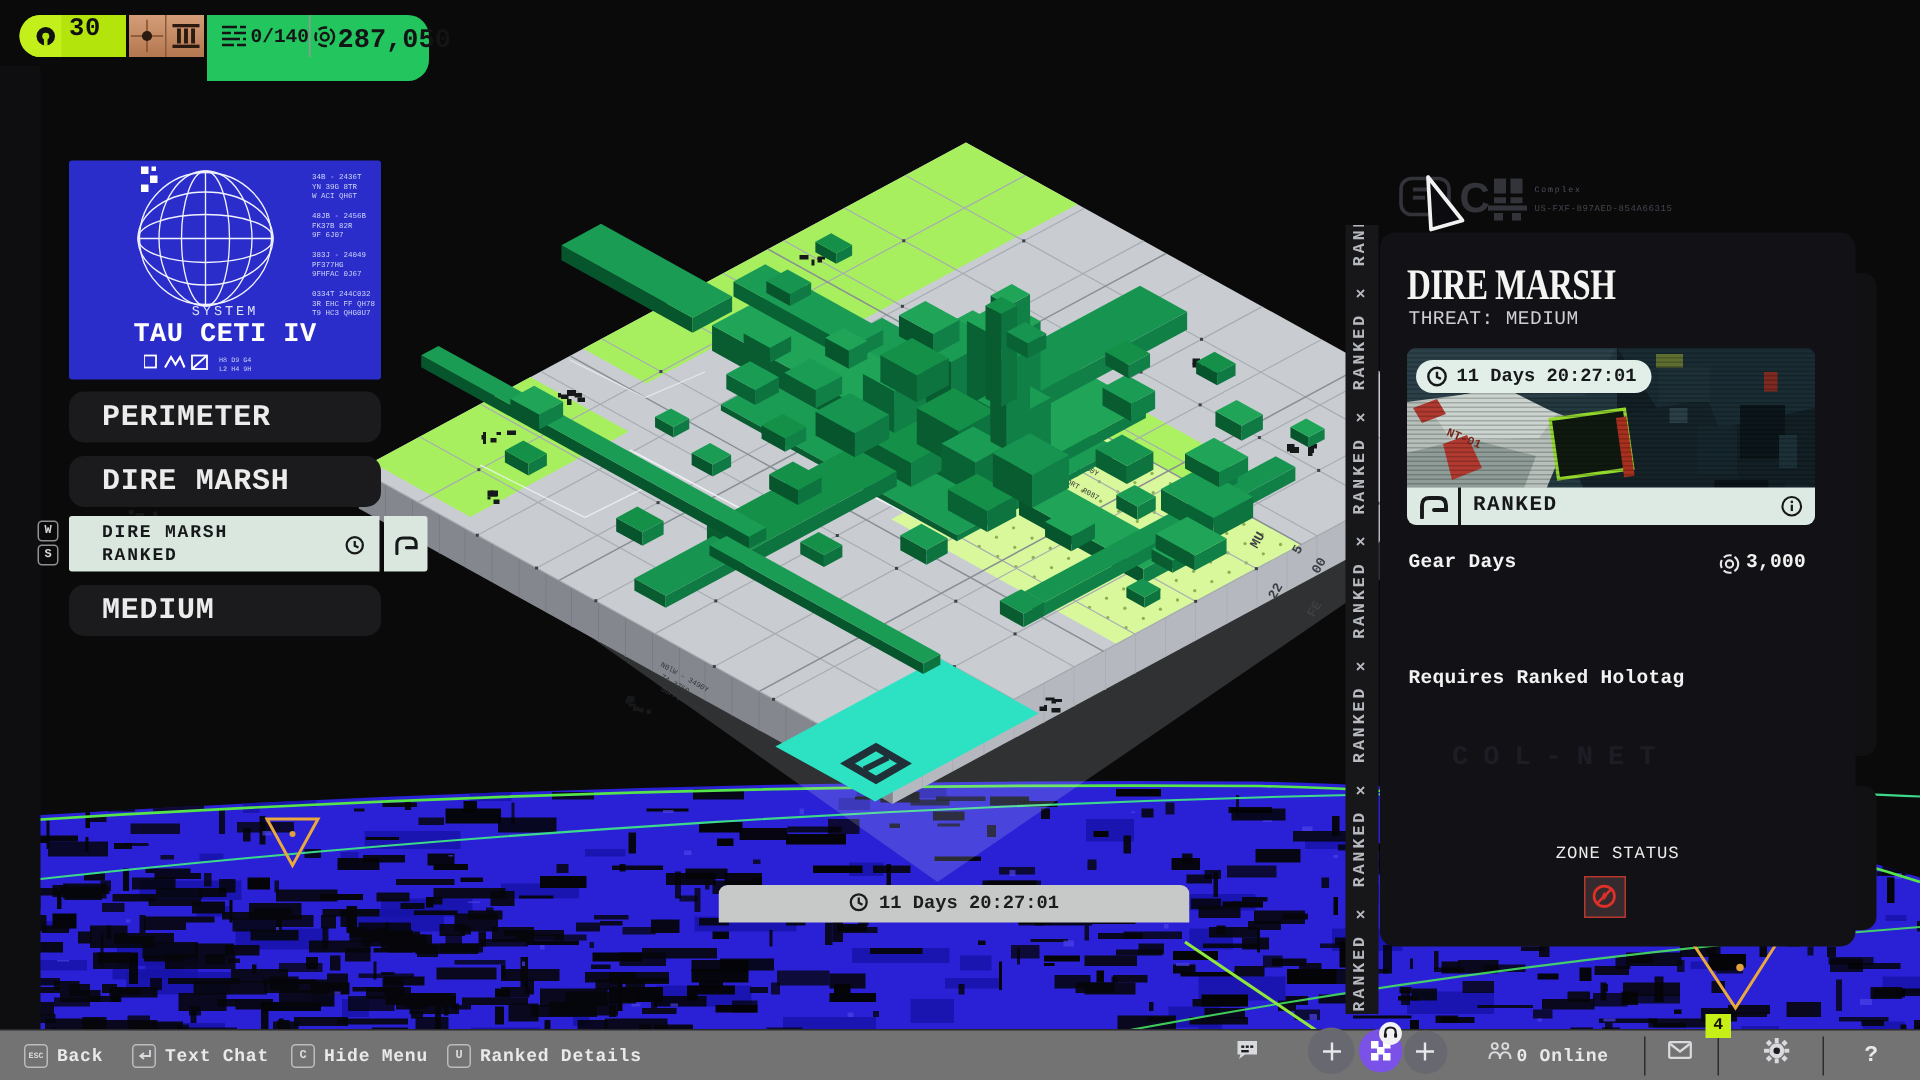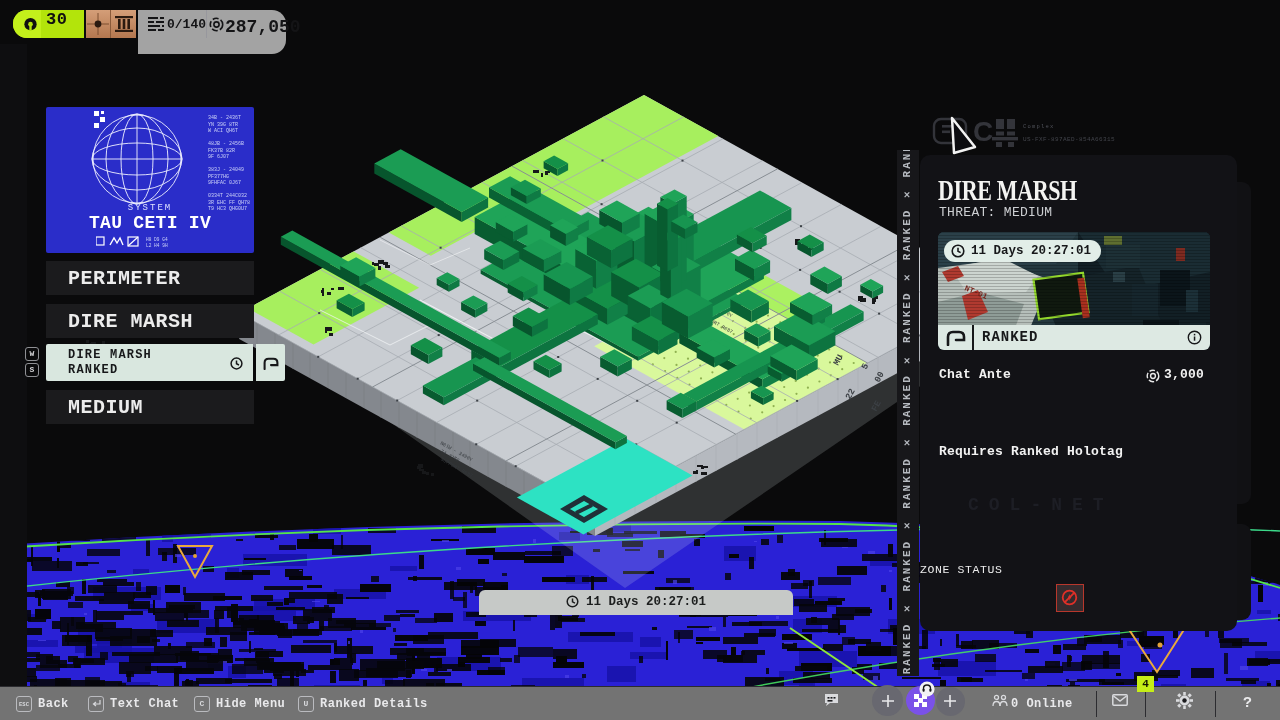--- a/index.html
+++ b/index.html
@@ -3,29 +3,29 @@
 *{margin:0;padding:0;box-sizing:border-box}
 html,body{width:1280px;height:720px;overflow:hidden;background:#0a0a0b;
  font-family:"Liberation Mono",monospace;position:relative}
 .a{position:absolute}
 
 #hudg{left:13px;top:10px;width:71px;height:28px;background:#b3e40b;border-radius:14px 0 0 14px;color:#101010}
 #hudg .cap{position:absolute;left:0;top:0;width:28px;height:28px;border-radius:14px 0 0 14px;background:#c3f01b}
 #hudg .n{position:absolute;left:33px;top:0;font-size:17px;font-weight:bold;letter-spacing:0.5px}
 #hudc{left:86px;top:10px;width:50px;height:28px;background:linear-gradient(180deg,#d49e78,#b4774f)}
 #hudc:before{content:"";position:absolute;left:24px;top:0;width:1px;height:28px;background:#8a5a3a}
-#hudgray{left:138px;top:10px;width:148px;height:44px;background:#a3a3a3;border-radius:0 14px 14px 0;color:#141416}
+#hudgray{left:138px;top:10px;width:148px;height:44px;background:#22c55e;border-radius:0 14px 14px 0;color:#141416}
 #hudgray .t1{position:absolute;left:29px;top:7px;font-size:13px;font-weight:bold}
 #hudgray .t2{position:absolute;left:87px;top:7px;font-size:18px;font-weight:bold}
 #hudgray .dv{position:absolute;left:68px;top:0;width:1px;height:28px;background:#97979d}
 
 #bluecard{left:46px;top:107px;width:208px;height:146px;background:#2a2dc9;border-radius:2px;color:#fff}
 #bluecard .sys{position:absolute;left:0;top:96px;width:100%;text-align:center;font-size:9px;letter-spacing:2px;color:#dfe2ff}
 #bluecard .tit{position:absolute;left:0;top:106px;width:100%;text-align:center;font-size:18px;font-weight:bold;letter-spacing:0.3px}
-.mrow{left:46px;width:208px;height:34px;background:#1b1b1d;border-radius:0;color:#ececec;
+.mrow{left:46px;width:208px;height:34px;background:#1b1b1d;border-radius:10px;color:#ececec;
  font-size:20px;font-weight:bold;letter-spacing:0.5px;line-height:35px;padding-left:22px}
 #msel{left:46px;top:344px;width:207px;height:37px;background:#d9e7df;border-radius:2px 0 0 2px;color:#17181a;
  font-size:12px;font-weight:bold;letter-spacing:1.2px;padding:4px 0 0 22px;line-height:15px}
 #mselb{left:256px;top:344px;width:29px;height:37px;background:#d9e7df;border-radius:0 2px 2px 0}
 .wkey{left:25px;width:14px;height:14px;border:1.5px solid #8f9094;border-radius:3px;color:#d6d6d8;
  font-size:8px;font-weight:bold;text-align:center;line-height:11px}
 
 #rstrip{left:897px;top:150px;width:22px;height:526px;background:#17171a;overflow:hidden}
 #rstrip span{position:absolute;left:4px;bottom:2px;writing-mode:vertical-rl;transform:rotate(180deg);
  font-size:11px;font-weight:bold;letter-spacing:2px;color:#b6bac0;white-space:nowrap}
@@ -37,21 +37,21 @@
 #rpanel .threat{position:absolute;left:19px;top:50px;font-size:13px;letter-spacing:0.3px;color:#cdcfd2}
 #card{position:absolute;left:18px;top:77px;width:272px;height:118px;border-radius:6px;overflow:hidden;background:#1d3036}
 #tpill{position:absolute;left:6px;top:8px;height:22px;background:#e2eee8;border-radius:11px;color:#17181a;
  font-size:12.5px;font-weight:bold;line-height:23px;padding:0 10px 0 27px}
 #rankbar{position:absolute;left:0;bottom:0;width:272px;height:25px;background:#dde9e3;color:#17181a}
 #rankbar .dv{position:absolute;left:34px;top:0;width:2px;height:25px;background:#17181a}
 #rankbar .tx{position:absolute;left:44px;top:4px;font-size:14px;font-weight:bold;letter-spacing:1px}
 .ghead{position:absolute;left:19px;font-size:13px;font-weight:bold;color:#f2f2f2;letter-spacing:0.2px}
 .gpar{position:absolute;left:19px;width:292px;font-size:11.8px;line-height:15.5px;color:#c9cbce;letter-spacing:-0.35px;white-space:nowrap}
 .blue{color:#4b8df2}
-#zst{position:absolute;left:0;top:408px;width:100%;font-size:11.5px;letter-spacing:0.6px;color:#ececec}
+#zst{position:absolute;left:0;top:408px;width:100%;text-align:center;font-size:11.5px;letter-spacing:0.6px;color:#ececec}
 #zicon{position:absolute;left:136px;top:429px;width:28px;height:28px;border:1.5px solid #b8372c;background:#352b2e}
 
 #szone{left:479px;top:590px;width:314px;height:67px;border-radius:6px;overflow:hidden}
 #szg{width:314px;height:42px;background:#c7ec17;color:#131300;text-align:center;
  font-family:"Liberation Sans",sans-serif;font-weight:bold;font-size:17.5px;letter-spacing:1.5px;line-height:42px}
 #szt{width:314px;height:25px;background:#c6c9c7;color:#1c1e1e;text-align:center;font-size:12.5px;font-weight:bold;line-height:25px}
 
 #bbar{left:0;top:686px;width:1280px;height:48px;background:#737373;border-top:1px solid #2b2b2f;color:#e9e9eb}
 #bbar .it{position:absolute;top:0;height:34px;line-height:34px;font-size:12px;font-weight:bold;letter-spacing:0.5px}
 .kic{position:absolute;top:9px;width:16px;height:16px;border:1.5px solid #babbbf;border-radius:3px;
@@ -1607,21 +1607,21 @@
         </svg>
         <div class="dv"></div>
         <div class="tx">RANKED</div>
         <svg style="position:absolute;right:8px;top:5px" width="15" height="15" viewBox="0 0 15 15">
           <circle cx="7.5" cy="7.5" r="6.2" fill="none" stroke="#17181a" stroke-width="1.4"></circle>
           <rect x="6.8" y="6.5" width="1.5" height="4.2" fill="#17181a"></rect>
           <rect x="6.8" y="3.8" width="1.5" height="1.6" fill="#17181a"></rect>
         </svg>
       </div>
   </div>
-  <div class="ghead" style="top:212px">Chat Ante</div>
+  <div class="ghead" style="top:212px">Gear Days</div>
   <div class="ghead" style="top:212px;left:244px">3,000</div>
   <div class="ghead" style="top:289px">Requires Ranked Holotag</div>
   <div id="zst">ZONE STATUS</div>
   <div id="zicon">
       <svg style="position:absolute;left:4px;top:4px" width="17" height="17" viewBox="0 0 17 17">
         <circle cx="8.5" cy="8.5" r="6.8" fill="none" stroke="#e03028" stroke-width="1.8"></circle>
         <line x1="3.6" y1="13.4" x2="13.4" y2="3.6" stroke="#e03028" stroke-width="1.8"></line>
         <path d="M8.9,5 L6.8,8.6 L8.6,8.9 L7.9,12 L10.6,7.8 L8.8,7.5 Z" fill="#e03028"></path>
       </svg>
     </div>

